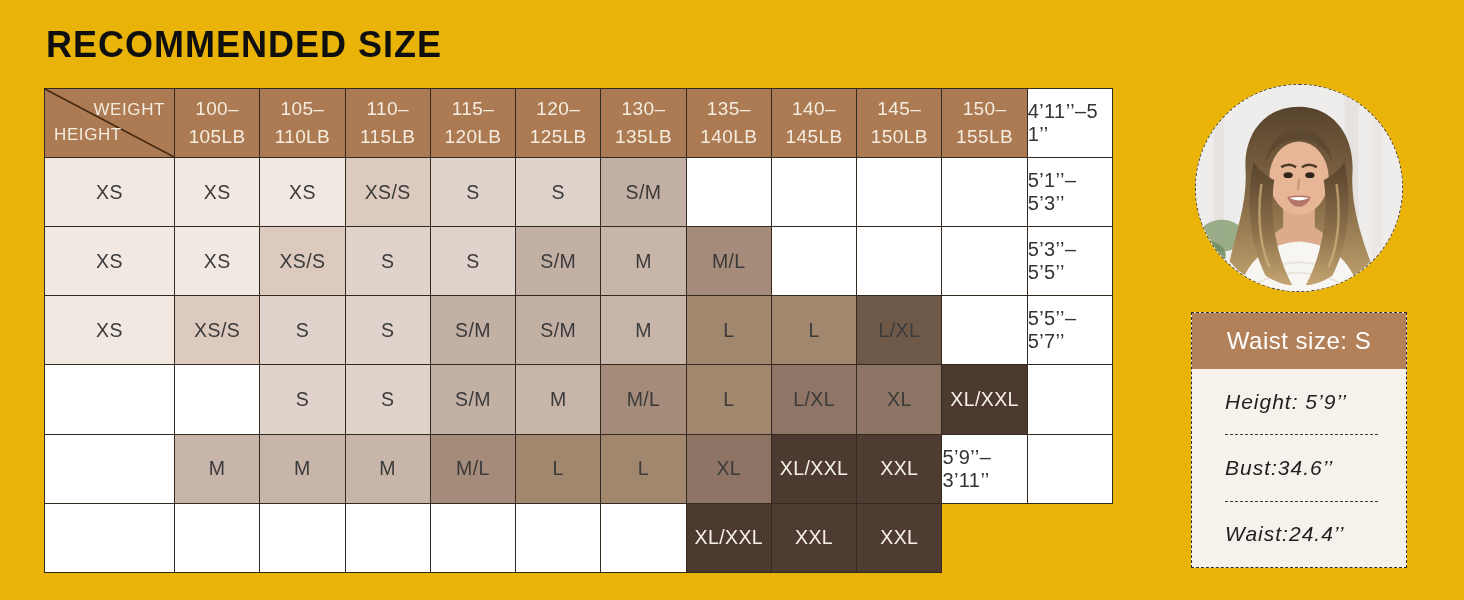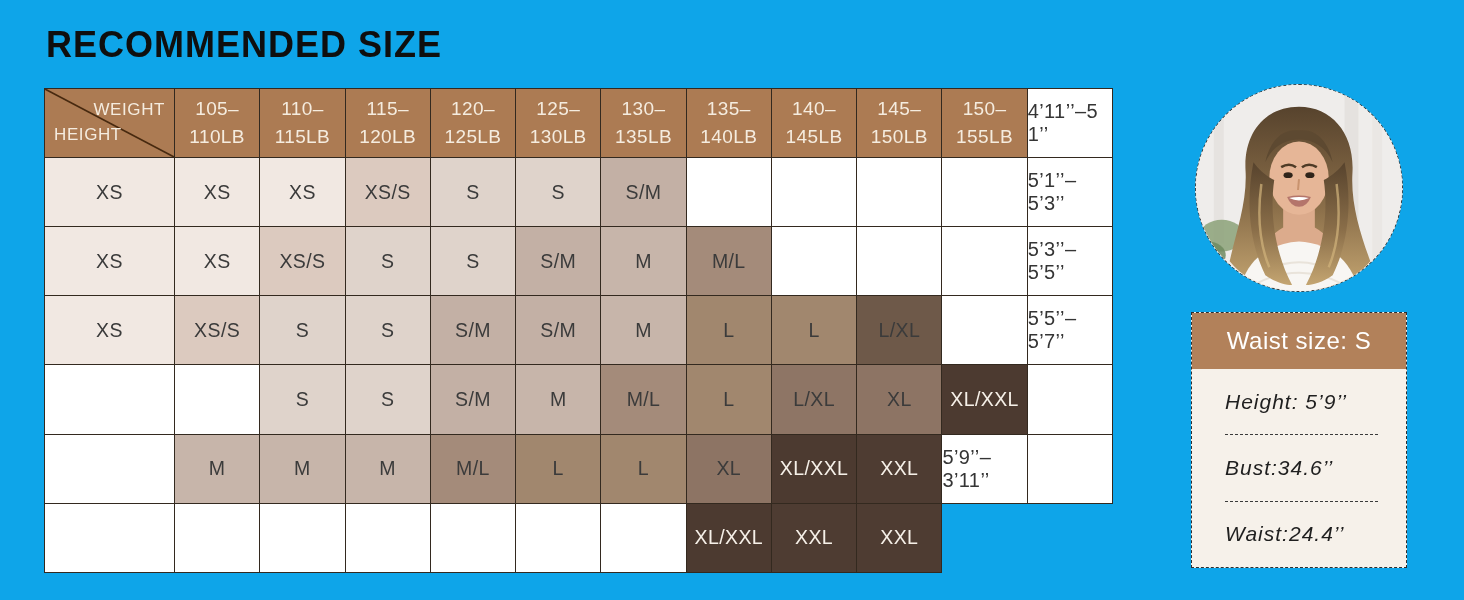--- a/index.html
+++ b/index.html
@@ -1,17 +1,17 @@
 <!DOCTYPE html>
 <html style="--border: #33291f; --header-bg: #ac7b53; --header-text: #f5ecdf; --panel-bg: #f6f1ea; --panel-header-bg: #b2815a;"><head>
 <meta charset="utf-8">
 <style>
   html,body{margin:0;padding:0;background:#ffffff;}
   body{width:1464px;height:600px;overflow:hidden;font-family:"Liberation Sans",sans-serif;}
-  .stage{position:relative;width:1464px;height:600px;background:#0ea5e9;}
+  .stage{position:relative;width:1464px;height:600px;background:#eab308;}
 
   .page-title{position:absolute;left:46px;top:24px;font-size:36px;font-weight:600;
     letter-spacing:1px;color:#0f0f0f;}
 
   
   .size-table{position:absolute;left:44px;top:88px;width:1069px;height:485px;
     display:grid;grid-template-columns:130px repeat(11,1fr);
     grid-template-rows:69px repeat(6,1fr);
     border-top:1px solid var(--border);border-left:1px solid var(--border);
     box-sizing:border-box;}
@@ -53,30 +53,30 @@
 
   <div class="size-table">
     <div class="cell head corner">
       <svg viewBox="0 0 130 69" preserveAspectRatio="none">
         <line x1="0" y1="0" x2="130" y2="69" stroke="#47290f" stroke-width="1.6"></line>
       </svg>
       <span class="lbl lbl-weight">WEIGHT</span>
       <span class="lbl lbl-height">HEIGHT</span>
     </div>
 
+  <div class="cell head">100–
+105LB</div>
       <div class="cell head">105–
 110LB</div>
       <div class="cell head">110–
 115LB</div>
       <div class="cell head">115–
 120LB</div>
       <div class="cell head">120–
 125LB</div>
-      <div class="cell head">125–
-130LB</div>
       <div class="cell head">130–
 135LB</div>
       <div class="cell head">135–
 140LB</div>
       <div class="cell head">140–
 145LB</div>
       <div class="cell head">145–
 150LB</div>
       <div class="cell head">150–
 155LB</div>

